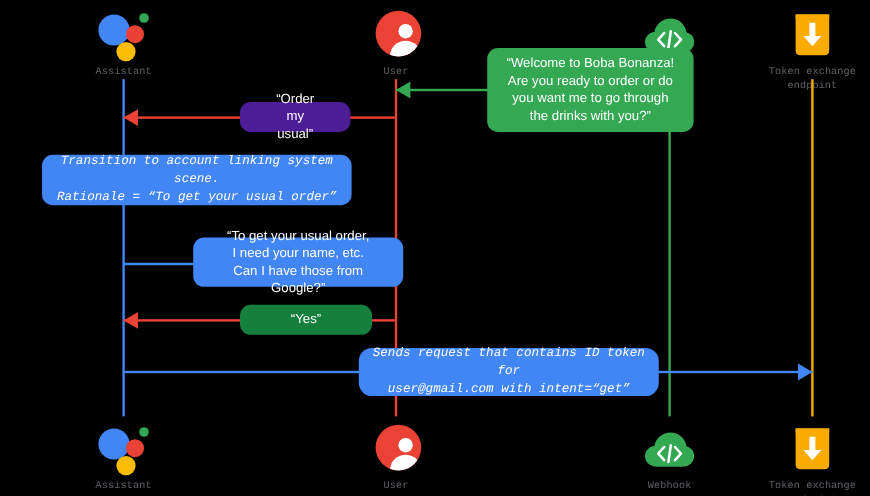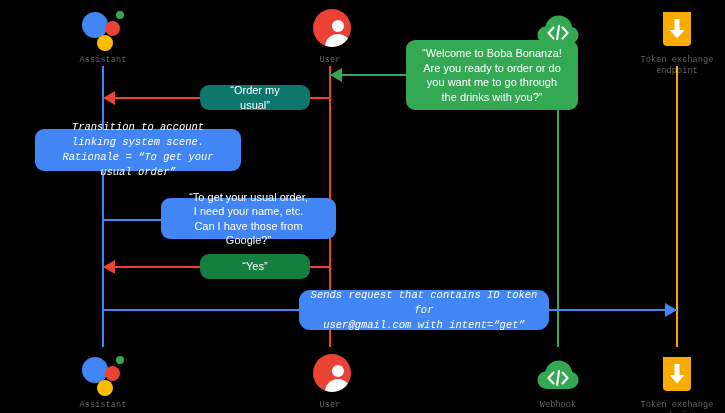--- a/index.html
+++ b/index.html
@@ -245,25 +245,25 @@
     <div class="arrow-line" style="left: 330px; width: 228px; top: 74px; background: rgb(52, 168, 83);"></div>
     <div class="arrow-head left" style="top: 68px; left: 330px; border-right-color: rgb(52, 168, 83);"></div>
     <div class="bubble speech" style="background: rgb(52, 168, 83); left: 374px; top: 40px; width: 172px; height: 70px; padding: 6px 10px;">
       <span class="bubble-text">“Welcome to Boba Bonanza!
 Are you ready to order or do
 you want me to go through
 the drinks with you?”</span>
     </div>
     <div class="arrow-line" style="left: 103px; width: 227px; top: 97px; background: rgb(234, 67, 53);"></div>
     <div class="arrow-head left" style="top: 91px; left: 103px; border-right-color: rgb(234, 67, 53);"></div>
-    <div class="bubble speech" style="background: #0f766e; left: 168px; top: 85px; width: 110px; height: 25px; padding: 4px 24px;">
+    <div class="bubble speech" style="background: #4c1d95; left: 168px; top: 85px; width: 92px; height: 25px; padding: 4px 24px;">
       <span class="bubble-text">“Order my usual”</span>
     </div>
     <div class="arrow-line" style="left: 102px; width: 2px; top: 149px; background: rgb(66, 133, 244);"></div>
-    <div class="bubble note" style="background: rgb(66, 133, 244); left: 3px; top: 129px; width: 206px; height: 42px; padding: 6px 12px;">
+    <div class="bubble note" style="background: rgb(66, 133, 244); left: 3px; top: 129px; width: 258px; height: 42px; padding: 6px 12px;">
       <span class="bubble-text">Transition to account linking system scene.
 Rationale = “To get your usual order”</span>
     </div>
     <div class="arrow-line" style="left: 103px; width: 227px; top: 219px; background: rgb(66, 133, 244);"></div>
     <div class="arrow-head right" style="top: 213px; left: 318px; border-left-color: rgb(66, 133, 244);"></div>
     <div class="bubble speech" style="background: rgb(66, 133, 244); left: 129px; top: 198px; width: 175px; height: 41px; padding: 5px 16px;">
       <span class="bubble-text">“To get your usual order,
 I need your name, etc.
 Can I have those from Google?”</span>
     </div>

